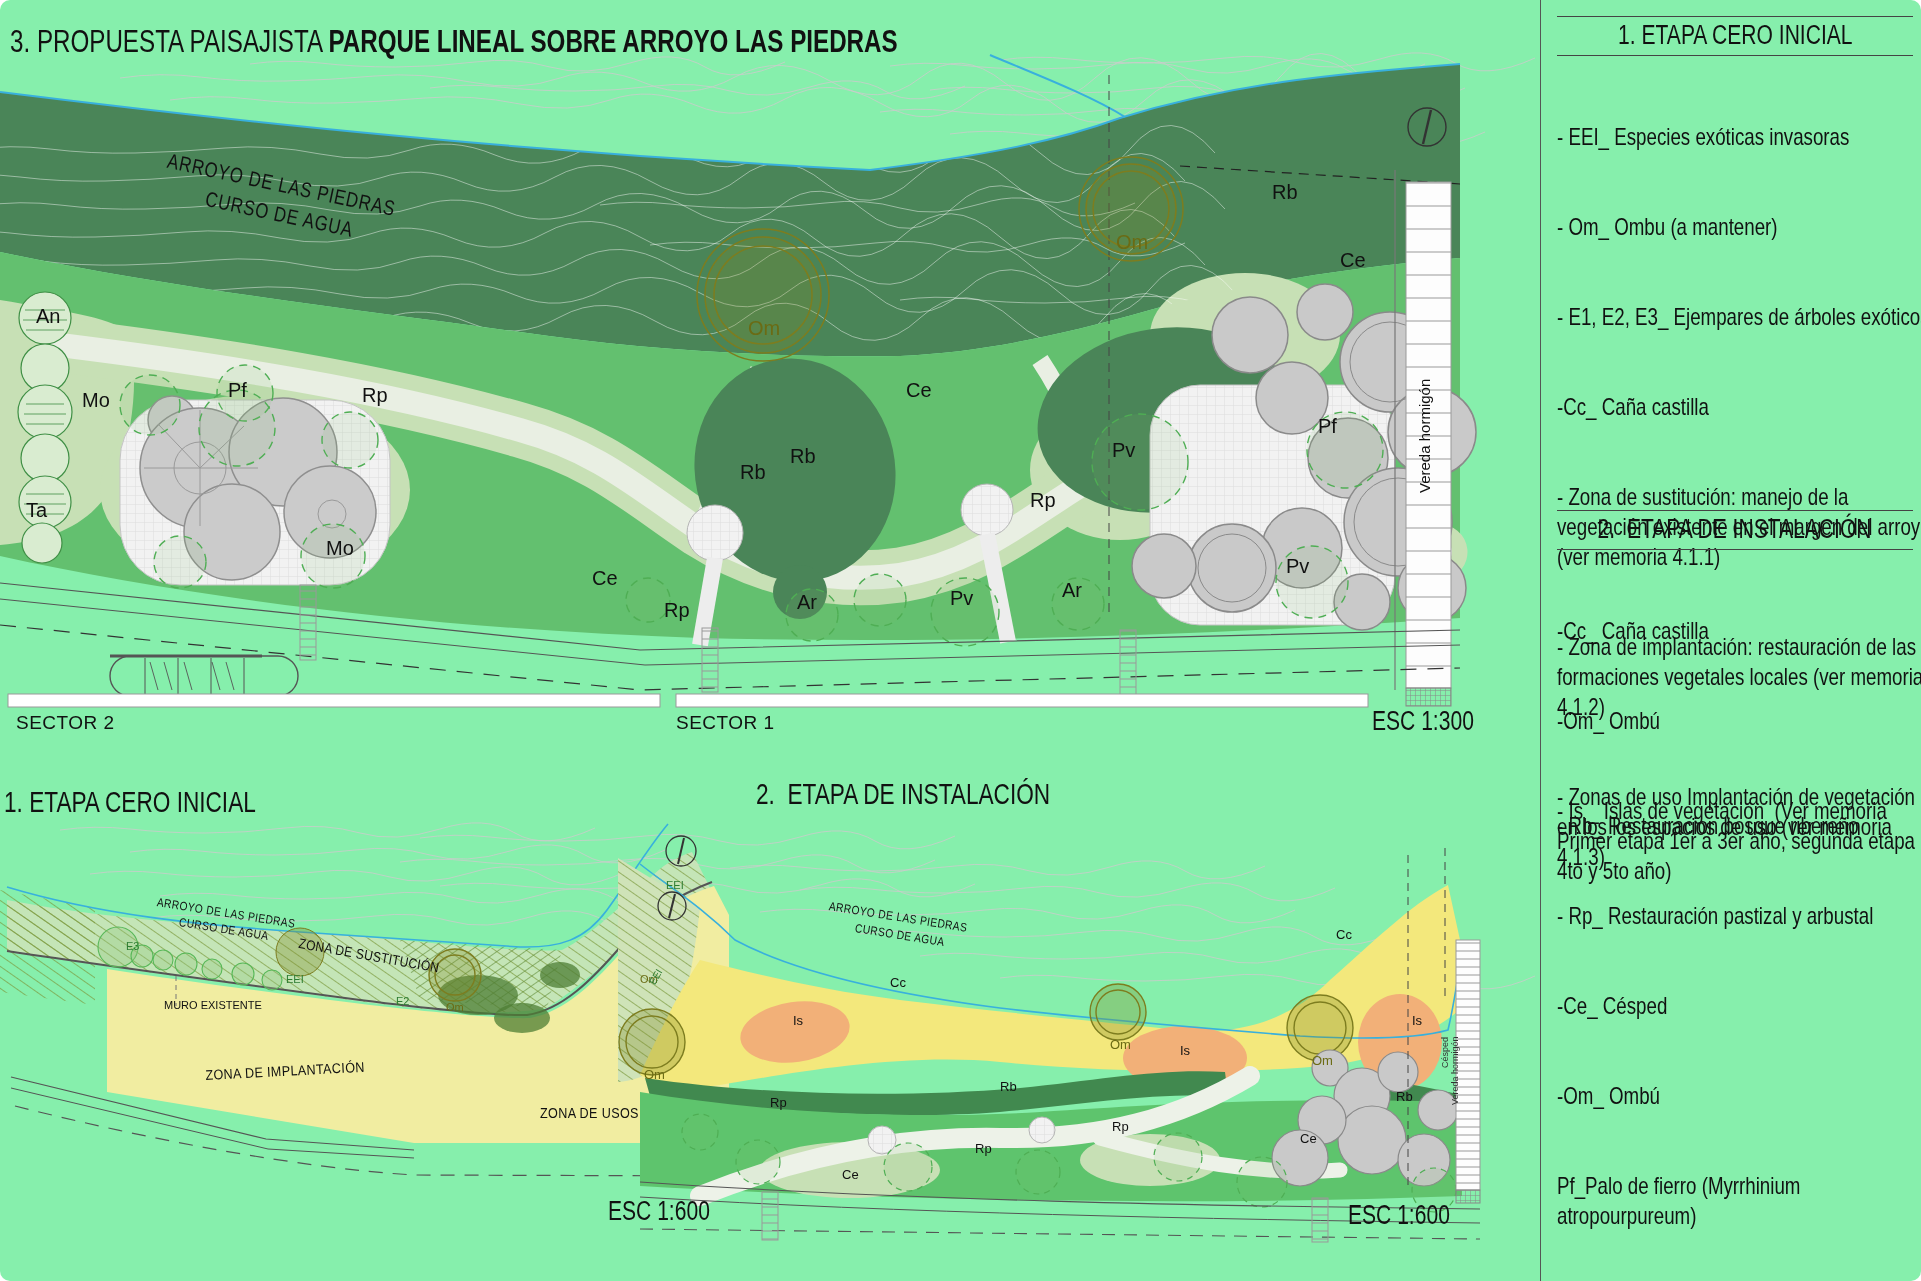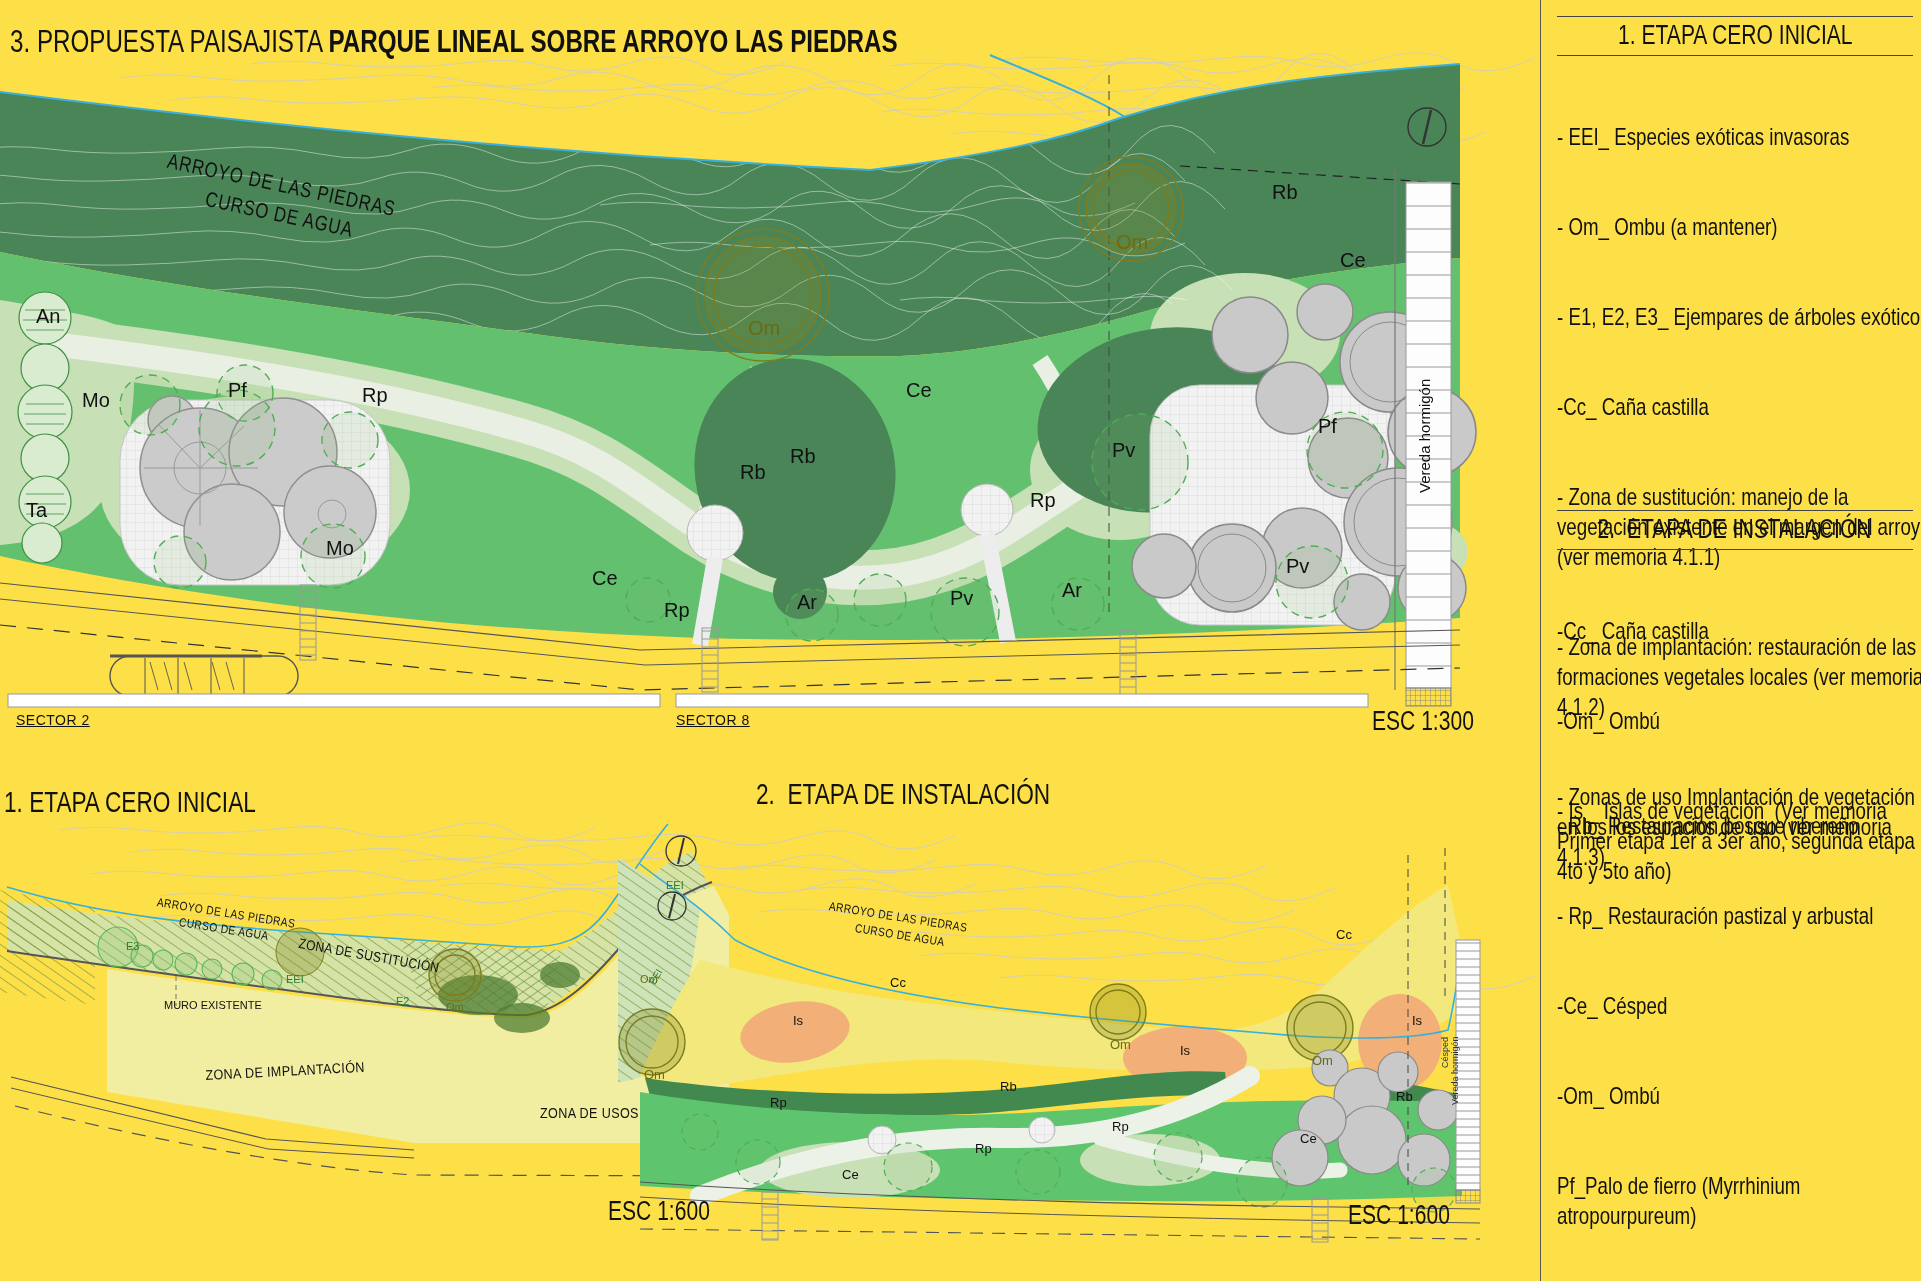--- a/index.html
+++ b/index.html
@@ -1,24 +1,24 @@
 <!DOCTYPE html>
 <html><head>
 <meta charset="utf-8">
 <style>
   html,body{margin:0;padding:0;background:#fff;}
-  #stage{position:relative;width:1921px;height:1281px;background:#fde047;overflow:hidden;
-         font-family:"Liberation Sans",sans-serif;color:#111;}
+  #stage{position:relative;width:1921px;height:1281px;background:#86efac;overflow:hidden;
+         font-family:"Liberation Sans",sans-serif;color:#111;border-radius:10px;}
   svg{position:absolute;overflow:visible;}
   .narrow{transform:scaleX(.78);transform-origin:left top;display:inline-block;white-space:pre;}
   .sheet-title{position:absolute;left:10px;top:24px;font-size:31px;white-space:pre;}
   .sheet-title b{font-weight:bold;}
   .plan-title{position:absolute;font-size:29px;white-space:pre;}
   .esc{position:absolute;font-size:27px;white-space:pre;}
-  .sector{position:absolute;font-size:14px;letter-spacing:.5px;white-space:pre;text-decoration:underline;}
+  .sector{position:absolute;font-size:19px;letter-spacing:.5px;white-space:pre;}
   .lbl{position:absolute;font-size:20px;white-space:nowrap;line-height:1;}
   .lbl2{position:absolute;font-size:13px;white-space:nowrap;line-height:1;}
   .lblz{position:absolute;font-size:14px;white-space:nowrap;line-height:1;letter-spacing:.4px;}
   .lbls{position:absolute;font-size:11px;white-space:nowrap;line-height:1;}
   .olv{color:#6b6b14;margin-top:32px;}
   .grn{color:#2e7d32;}
   .riv{position:absolute;font-size:21px;letter-spacing:1px;white-space:nowrap;line-height:1;}
   .riv1{position:absolute;font-size:12px;letter-spacing:.5px;white-space:nowrap;line-height:1;}
   .vert{position:absolute;writing-mode:vertical-rl;transform:rotate(180deg);font-size:15px;white-space:nowrap;}
   .vert2{position:absolute;writing-mode:vertical-rl;transform:rotate(180deg);font-size:9px;white-space:nowrap;color:#333;}
@@ -415,21 +415,21 @@
 <span class="lbl olv" style="left:1116px;top:200px;">Om</span>
 <span class="lbl" style="left:1272px;top:182px;">Rb</span>
 <span class="lbl" style="left:1340px;top:250px;">Ce</span>
 <span class="lbl" style="left:1318px;top:416px;">Pf</span>
 <span class="lbl" style="left:1112px;top:440px;">Pv</span>
 <span class="lbl" style="left:1286px;top:556px;">Pv</span>
 
 <div class="vert" style="left:1416px;top:358px;height:135px;">Vereda hormigón</div>
 <div class="esc" style="left:1372px;top:706px;"><span class="narrow">ESC 1:300</span></div>
 <div class="sector" style="left:16px;top:712px;">SECTOR 2</div>
-<div class="sector" style="left:676px;top:712px;">SECTOR 8</div>
+<div class="sector" style="left:676px;top:712px;">SECTOR 1</div>
 
 <div class="plan-title" style="left:4px;top:786px;"><span class="narrow">1. ETAPA CERO INICIAL</span></div>
 <div class="riv1" style="left:158px;top:896px;transform:rotate(9deg) scaleX(.85);transform-origin:left top;">ARROYO DE LAS PIEDRAS</div>
 <div class="riv1" style="left:180px;top:916px;transform:rotate(9deg) scaleX(.85);transform-origin:left top;">CURSO DE AGUA</div>
 <div class="lblz" style="left:300px;top:936px;transform:rotate(10deg) scaleX(.85);transform-origin:left top;">ZONA DE SUSTITUCIÓN</div>
 <div class="lbls" style="left:164px;top:1000px;">MURO EXISTENTE</div>
 <div class="lblz" style="left:205px;top:1068px;transform:rotate(-3deg) scaleX(.9);transform-origin:left top;">ZONA DE IMPLANTACIÓN</div>
 <div class="lblz" style="left:540px;top:1106px;transform:scaleX(.9);transform-origin:left top;">ZONA DE USOS</div>
 <span class="lbls grn" style="left:126px;top:941px;">E3</span>
 <span class="lbls grn" style="left:286px;top:974px;">EEI</span>

